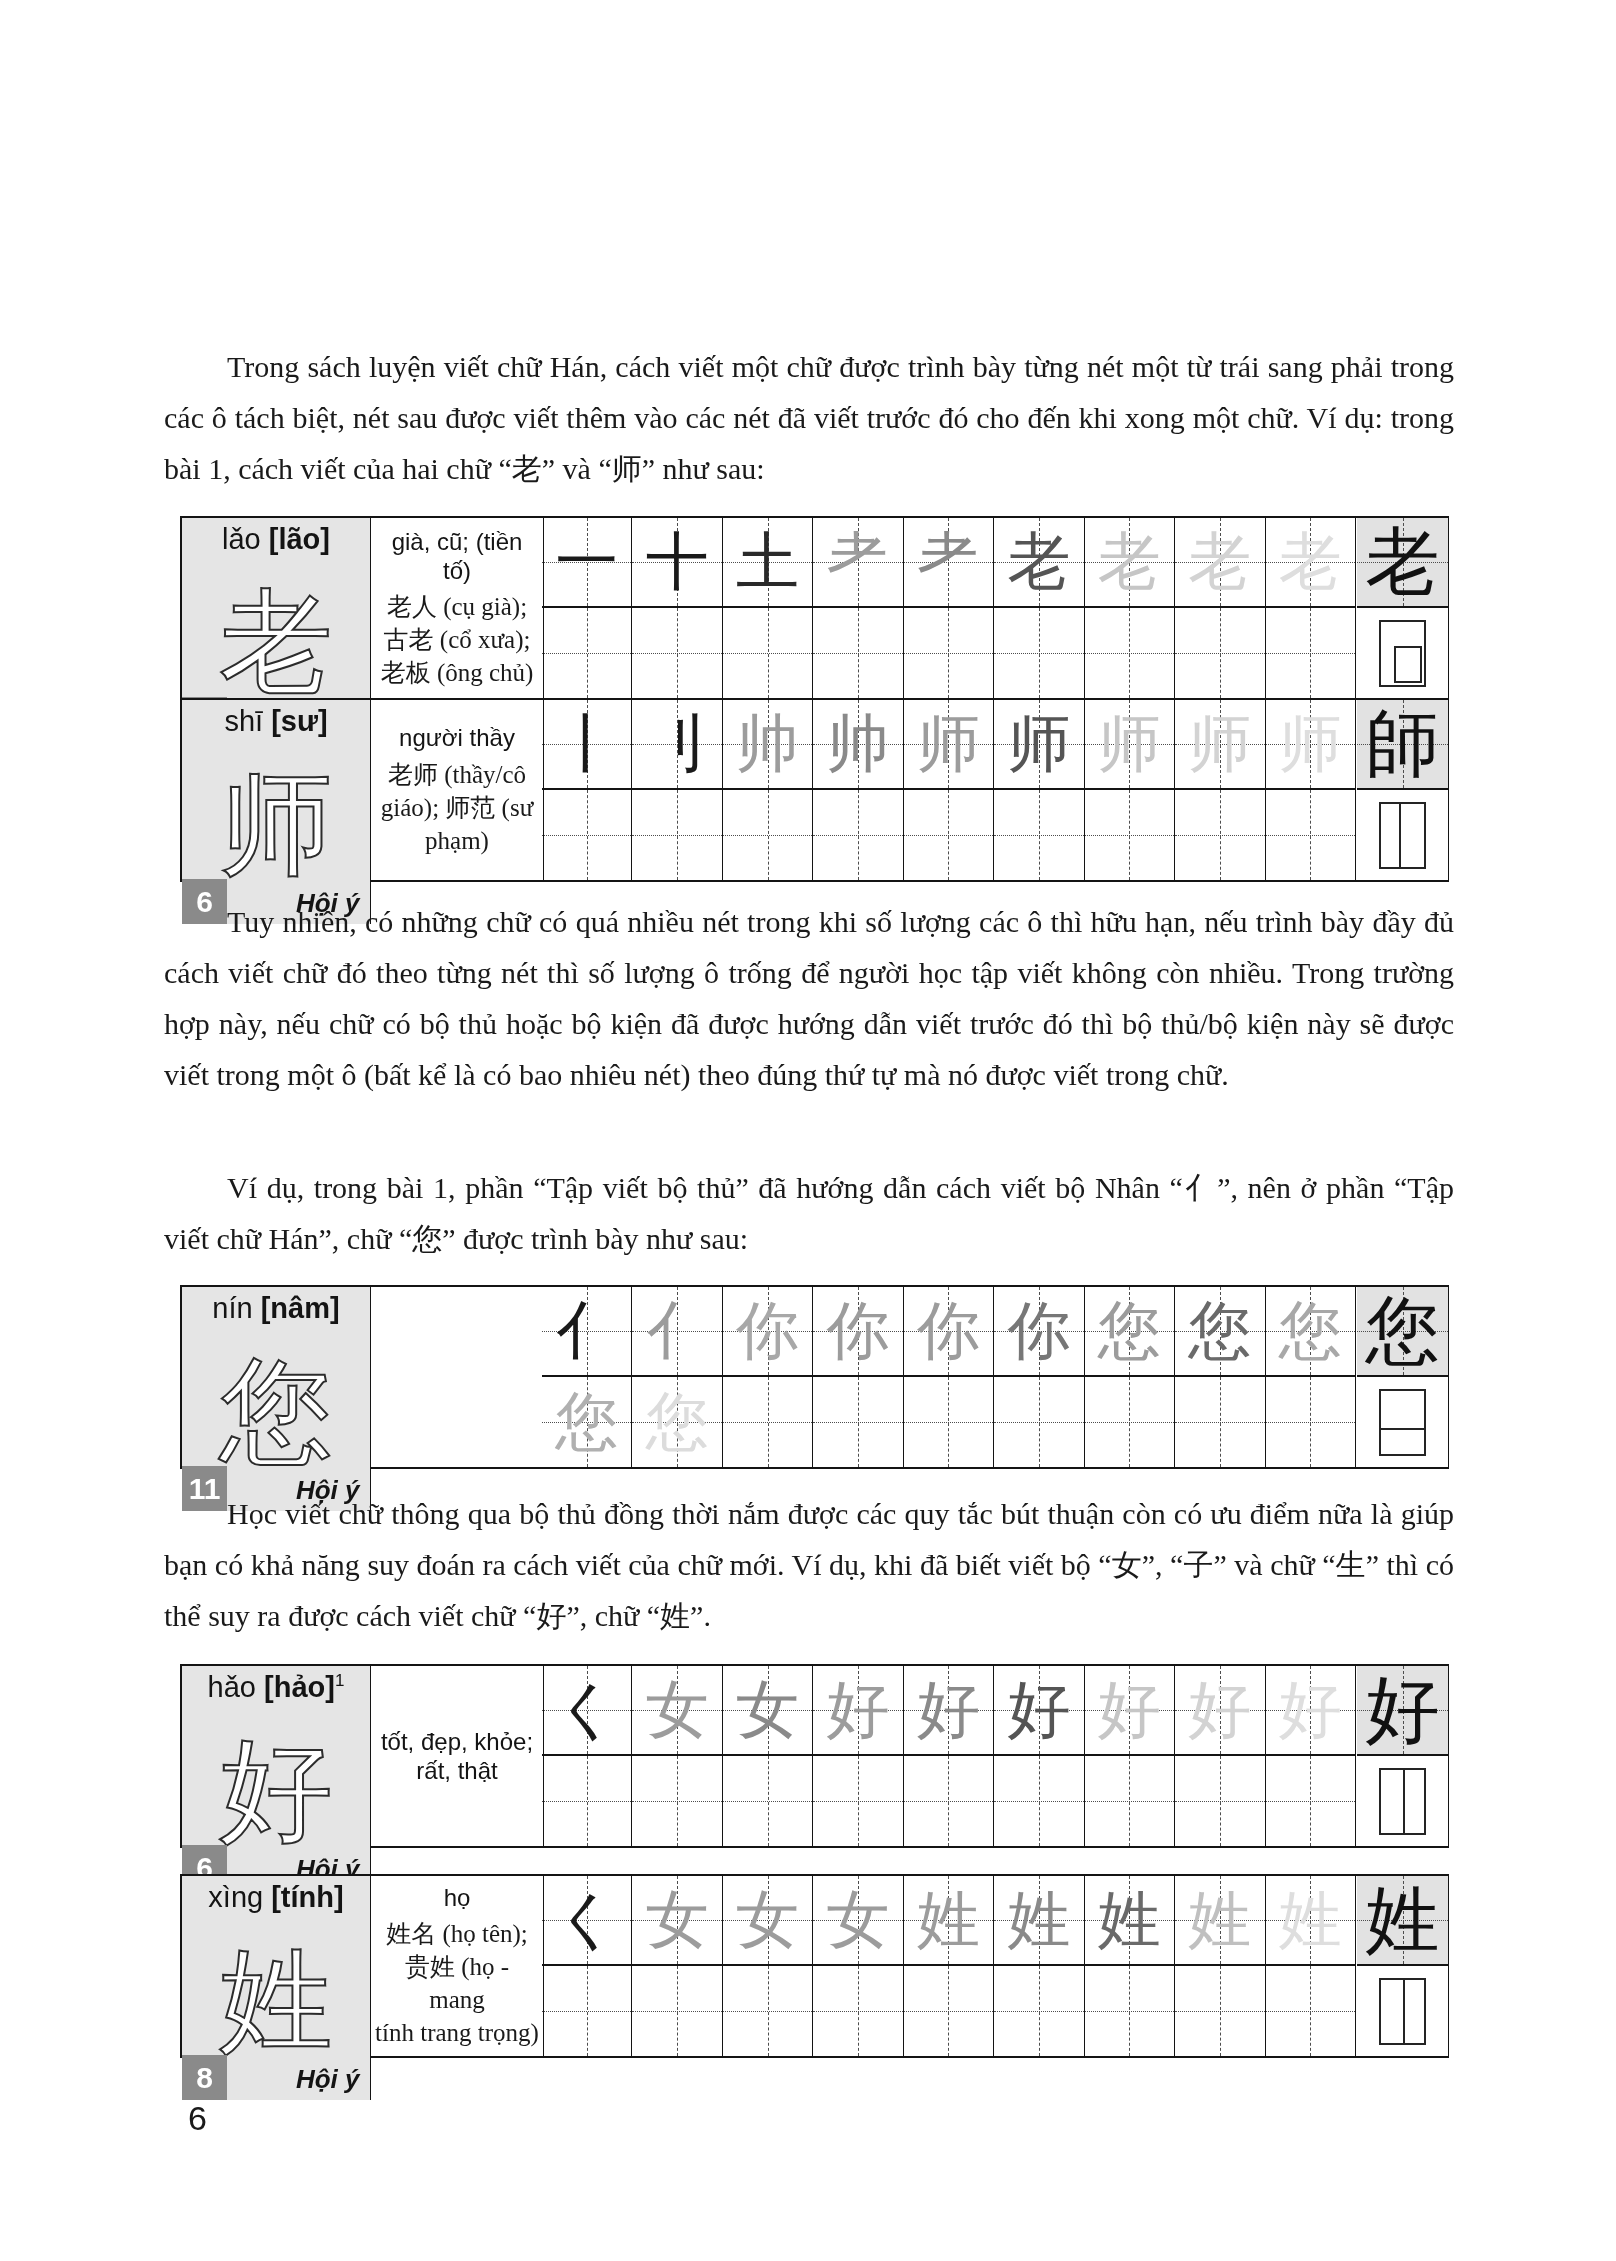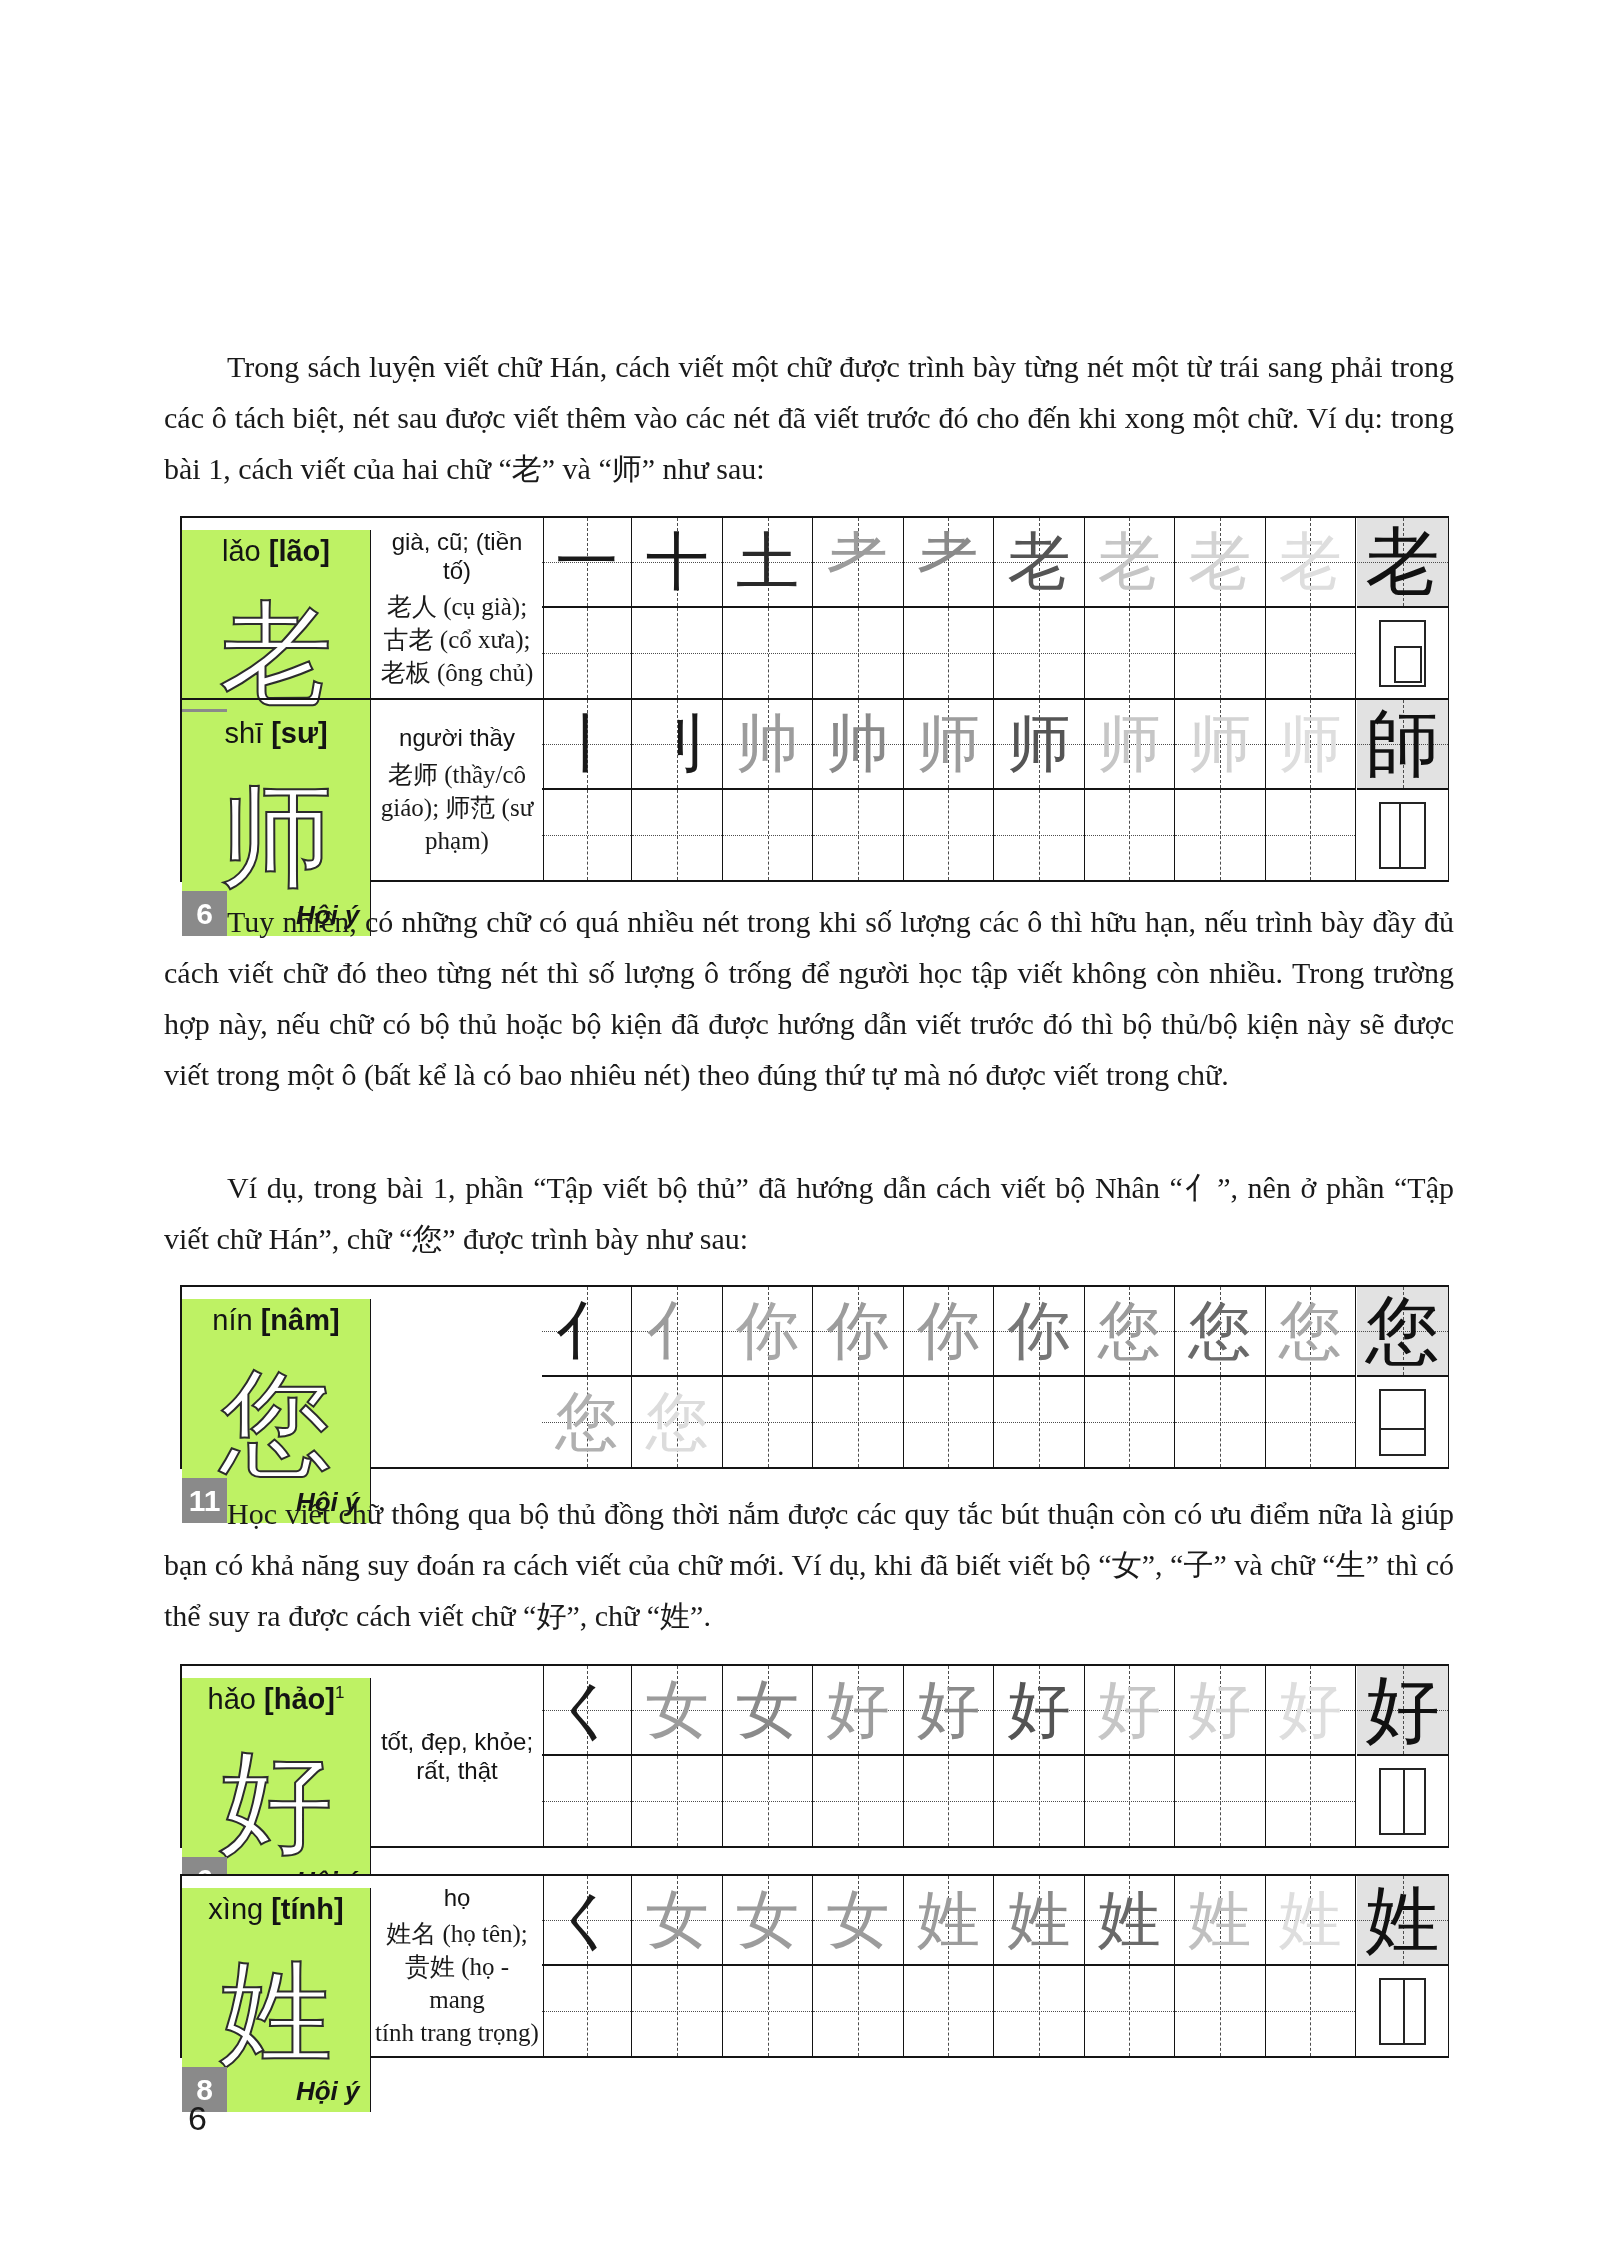--- a/index.html
+++ b/index.html
@@ -19,21 +19,21 @@
 
   
   .ctable {
     position:absolute; left:180px; width:1265px; border:2px solid #141414;
     background:#fff; box-sizing:content-box;
   }
   .char-block { position:relative; height:180px; }
   .char-block.divided { border-top:2.6px solid #141414; }
 
   .hcell {
-    position:absolute; left:0; top:12px; width:189px; height:224px; background:#bef264;
+    position:absolute; left:0; top:0; width:189px; height:224px; background:#e5e5e5;
     border-right:1.3px solid #141414; box-sizing:border-box;
   }
   .pinyin {
     position:absolute; top:5.3px; left:0; right:0; text-align:center;
     font-family:"Liberation Sans", sans-serif; font-size:29px; color:#141414; white-space:nowrap;
   }
   .pinyin .py-viet { font-weight:bold; }
   .pinyin sup { font-size:17px; }
   .bigchar {
     position:absolute; top:28px; left:0; right:0; bottom:4px;

